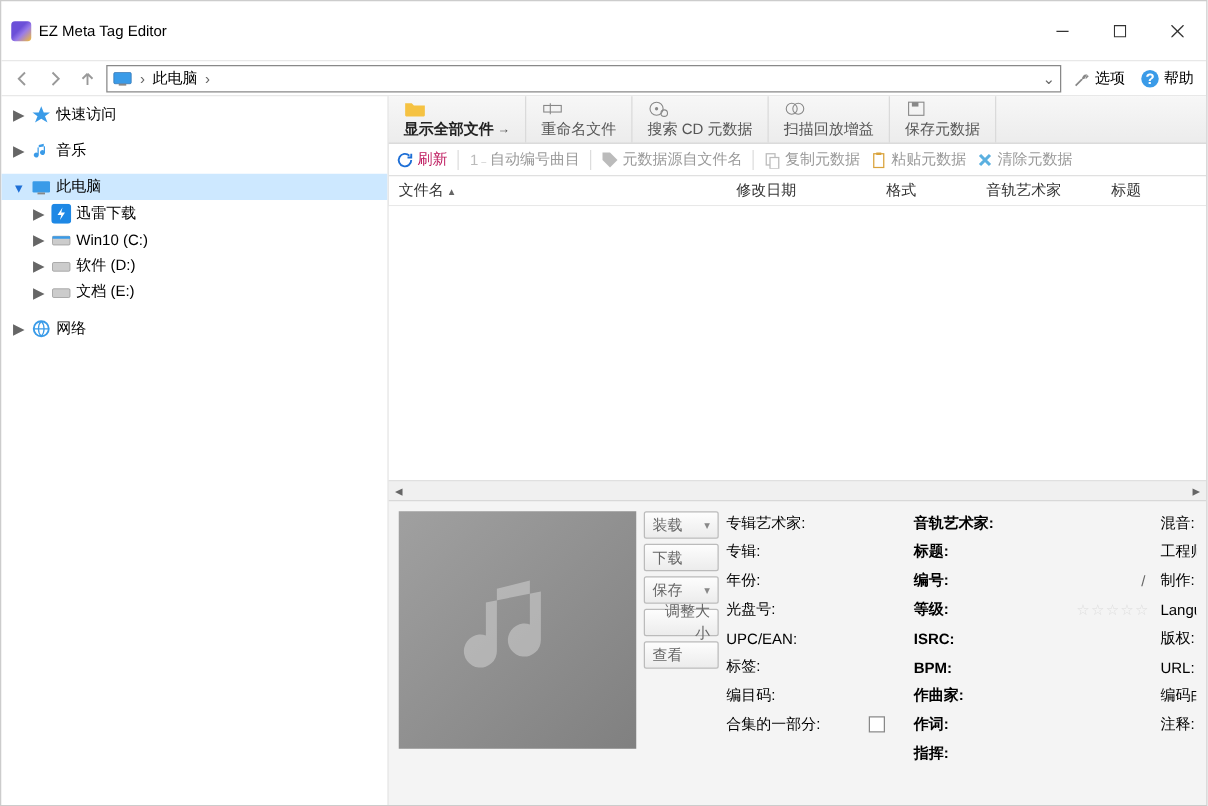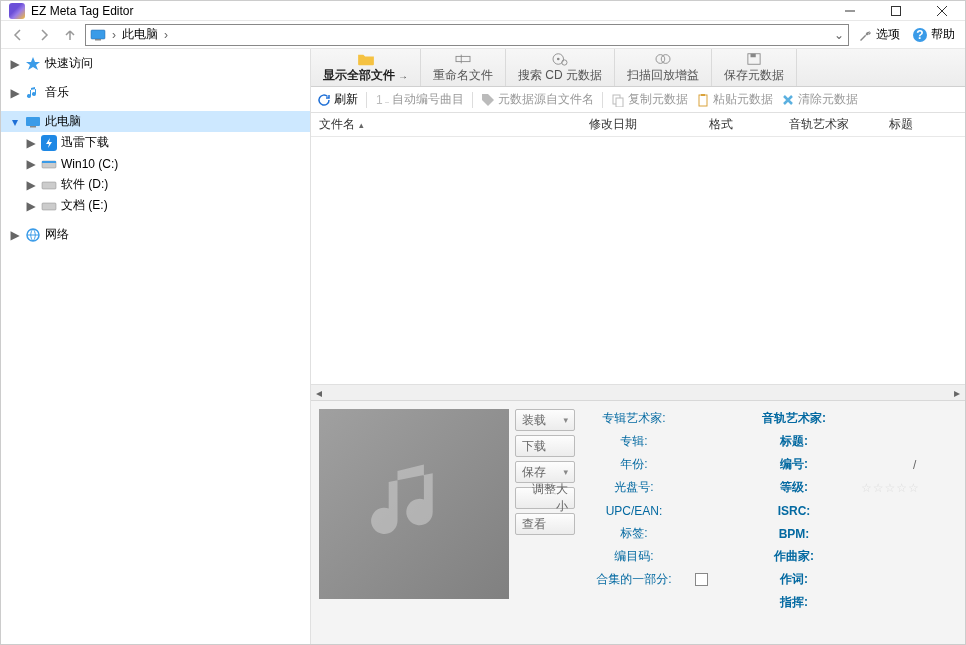--- a/index.html
+++ b/index.html
@@ -1,19 +1,19 @@
 <!DOCTYPE html>
 <html><head>
 <meta charset="utf-8">
 <style>
 * { box-sizing: border-box; margin: 0; padding: 0; font-family: "Microsoft YaHei", "Segoe UI", sans-serif; font-size: 12px; }
 body { width: 966px; height: 645px; background: #fff; display: flex; flex-direction: column; border: 1px solid #ccc; overflow: hidden; }
 
 
-.titlebar { height: 20px; display: flex; align-items: center; padding: 0 0 0 8px; border-bottom: 1px solid #e8e8e8; }
+.titlebar { height: 48px; display: flex; align-items: center; padding: 0 0 0 8px; border-bottom: 1px solid #e8e8e8; }
 .titlebar .logo { width: 16px; height: 16px; border-radius: 3px; background: linear-gradient(135deg, #6b4fd8 40%, #9a7ce8 60%, #e8b54a 95%); margin-right: 6px; }
 .titlebar .title { flex: 0 0 auto; }
 .titlebar .spacer { flex: 1; }
 .winbtn { width: 46px; height: 30px; display: flex; align-items: center; justify-content: center; color: #333; }
 .winbtn svg { width: 10px; height: 10px; }
 
 
 .addrbar { height: 28px; display: flex; align-items: center; padding: 2px 6px; gap: 4px; border-bottom: 1px solid #e8e8e8; }
 .navbtn { width: 22px; height: 22px; display: flex; align-items: center; justify-content: center; color: #999; border-radius: 2px; }
 .addrfield { flex: 1; height: 22px; border: 1px solid #888; display: flex; align-items: center; padding: 0 4px; gap: 4px; background: #fff; }
@@ -33,29 +33,29 @@
 .tree-item.selected { background: #cde8ff; }
 .tw { width: 12px; height: 12px; display: flex; align-items: center; justify-content: center; color: #666; }
 .tw.open { color: #1e6fd6; }
 .ic { width: 16px; height: 16px; display: flex; align-items: center; justify-content: center; }
 
 
 .right { flex: 1; display: flex; flex-direction: column; min-width: 0; }
 
 
 .maintb { height: 38px; background: linear-gradient(#f7f7f7, #ececec); border-bottom: 1px solid #d0d0d0; display: flex; }
-.tbbtn { display: flex; flex-direction: column; align-items: center; justify-content: center; padding: 2px 12px; border-right: 1px solid #dadada; color: #555; gap: 1px; }
+.tbbtn { display: flex; flex-direction: column; justify-content: center; padding: 2px 12px; border-right: 1px solid #dadada; color: #555; gap: 1px; }
 .tbbtn.bold { color: #222; font-weight: 600; }
 .tbbtn svg { width: 18px; height: 14px; }
 .tbbtn .lbl { font-size: 12px; display: flex; align-items: center; gap: 3px; }
 .tbbtn .arrow { font-size: 10px; color: #444; }
 
 
 .sectb { height: 26px; border-bottom: 1px solid #e0e0e0; display: flex; align-items: center; padding: 0 6px; gap: 8px; }
-.sbtn { display: flex; align-items: center; gap: 3px; color: #000000; }
+.sbtn { display: flex; align-items: center; gap: 3px; color: #be185d; }
 .sbtn.muted { color: #999; }
 .sbtn .sicon { width: 14px; height: 14px; }
 .sectb .divider { width: 1px; height: 16px; background: #ddd; }
 
 
 .listhdr { height: 24px; display: flex; border-bottom: 1px solid #e8e8e8; }
 .col { padding: 4px 8px; display: flex; align-items: center; gap: 4px; color: #333; }
 .col .sort { font-size: 9px; color: #666; }
 .listbody { flex: 1; background: #fff; }
 
@@ -67,21 +67,21 @@
 
 .metapanel { height: 244px; background: #f4f4f4; border-top: 1px solid #d8d8d8; display: flex; padding: 8px; gap: 6px; }
 .albumart { width: 190px; height: 190px; background: linear-gradient(135deg, #a0a0a0, #808080); display: flex; align-items: center; justify-content: center; position: relative; }
 .albumart svg { width: 110px; height: 110px; opacity: 0.5; }
 .artbtns { display: flex; flex-direction: column; gap: 4px; text-align: right; }
 .artbtn { width: 60px; height: 22px; border: 1px solid #bbb; background: linear-gradient(#fdfdfd, #ececec); display: flex; align-items: center; justify-content: flex-start; padding: 0 6px; gap: 3px; color: #666; font-size: 12px; border-radius: 2px; }
 .artbtn .dd { margin-left: auto; font-size: 9px; color: #888; }
 .metagrid { flex: 1; display: flex; gap: 0; overflow: hidden; }
 .metacol { display: flex; flex-direction: column; gap: 4px; }
 .metarow { display: flex; align-items: center; height: 19px; }
-.metalbl { color: #0369a1; text-align: center; padding-right: 4px; white-space: nowrap; }
+.metalbl { color: #000000; text-align: left; padding-right: 4px; white-space: nowrap; }
 .metaval { color: #333; min-width: 40px; }
 .metacol1 .metalbl { width: 110px; }
 .metacol2 .metalbl { width: 130px; font-weight: bold; }
 .metacol3 .metalbl { width: 130px; }
 .chk { width: 13px; height: 13px; border: 1px solid #888; background: #fff; margin-left: 4px; }
 .stars { color: #ddd; letter-spacing: 1px; }
 .slash { color: #666; padding: 0 12px; }
 </style>
 </head>
 <body>

